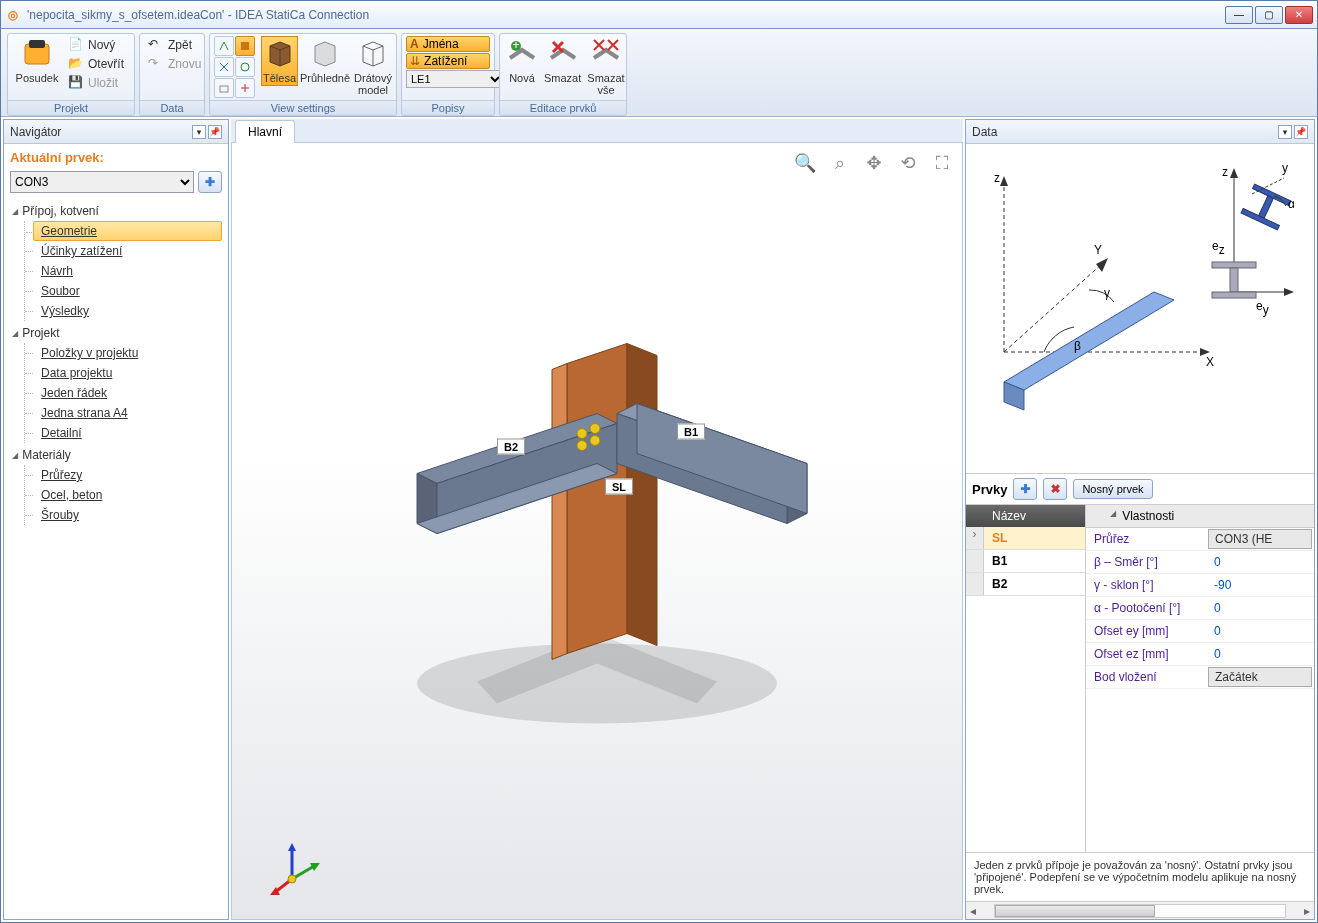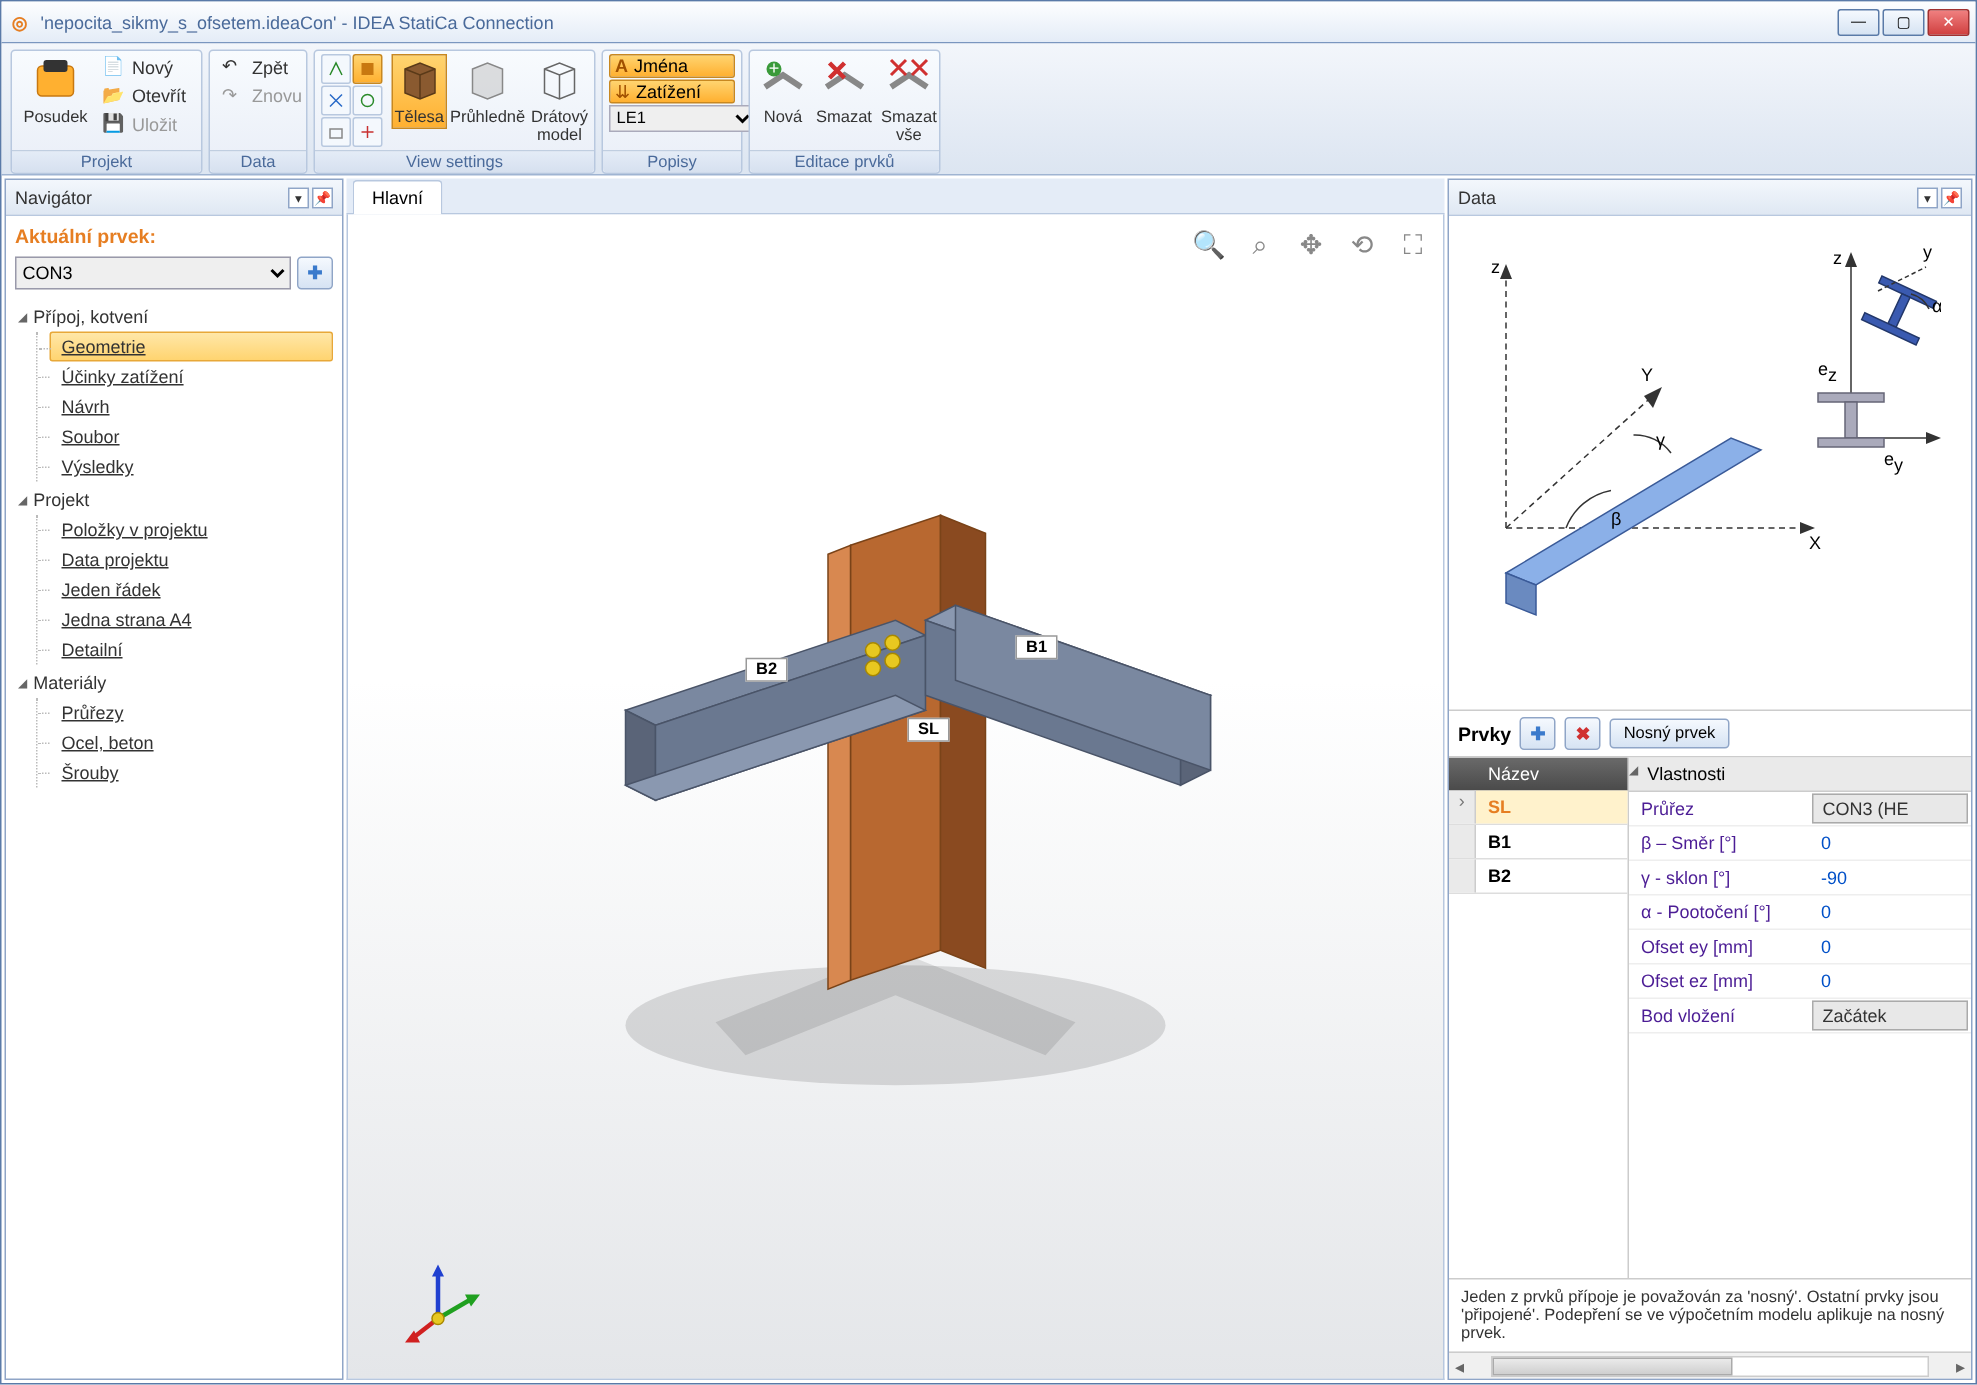--- a/index.html
+++ b/index.html
@@ -70,21 +70,21 @@
 .gridsplit { flex:1; display:flex; overflow:hidden; }
 .namegrid { width:120px; border-right:1px solid #ccc; }
 .ghdr { background:linear-gradient(#6a6a6a,#4a4a4a); color:#fff; padding:4px 8px; font-size:12px; display:flex; }
 .ghdr .rowh { width:18px; }
 .grow { display:flex; border-bottom:1px solid #ddd; }
 .grow .rowh { width:18px; background:#eaeaea; border-right:1px solid #ccc; text-align:center; color:#777; }
 .grow .cell { flex:1; padding:4px 8px; font-weight:bold; }
 .grow.sel .cell { background:#fff2cc; color:#e67e22; }
 .grow.sel .rowh::after { content:"›"; }
 .propgrid { flex:1; overflow:auto; }
-.pghdr { background:#eaeaea; padding:4px 0; display:flex; gap:6px; border-bottom:1px solid #ccc; }
+.pghdr { background:#eaeaea; padding:4px 24px; display:flex; gap:6px; border-bottom:1px solid #ccc; }
 .pghdr::before { content:"◢"; font-size:8px; color:#666; }
 .prow { display:flex; border-bottom:1px solid #eee; }
 .prow .k { width:120px; padding:4px 8px; color:#4c1d95; }
 .prow .v { flex:1; padding:4px 8px; color:#0050c8; }
 .prow .v.btn { background:#e8e8e8; border:1px solid #aaa; color:#333; margin:1px 2px; padding:2px 6px; }
 .helptext { padding:6px 8px; font-size:11px; color:#333; border-top:1px solid #ccc; }
 .hscroll { height:18px; border-top:1px solid #ccc; background:#f0f0f0; display:flex; align-items:center; }
 .hscroll .track { flex:1; height:14px; margin:0 14px; background:#fff; border:1px solid #ccc; position:relative; }
 .hscroll .thumb { position:absolute; left:0; width:55%; height:100%; background:linear-gradient(#eaeaea,#cfcfcf); border:1px solid #aaa; }
 .hscroll .arr { width:14px; text-align:center; color:#666; }

